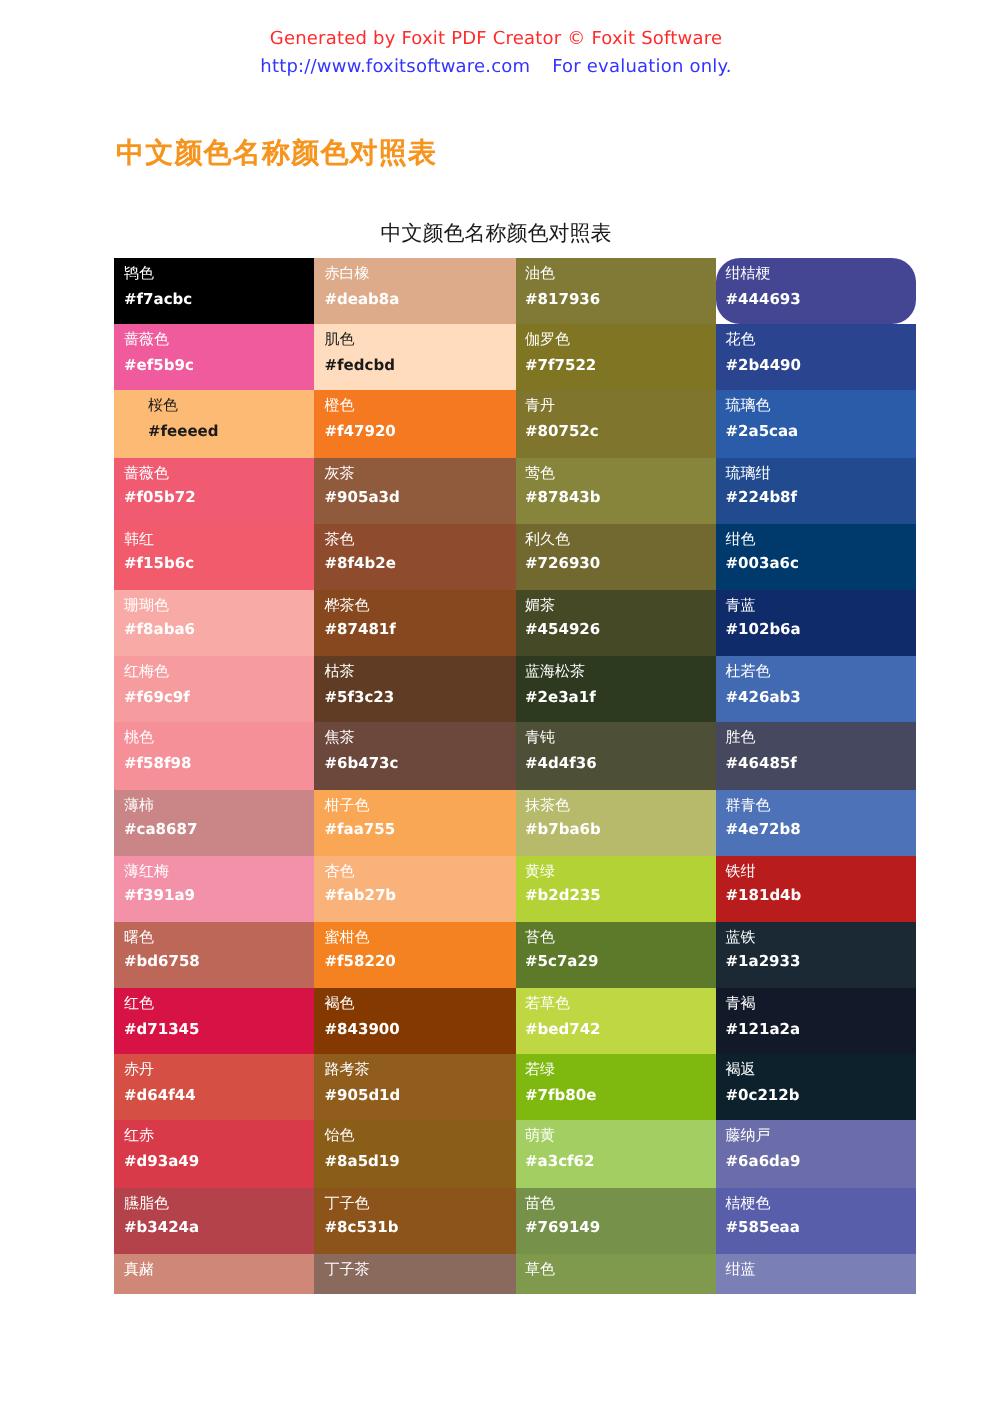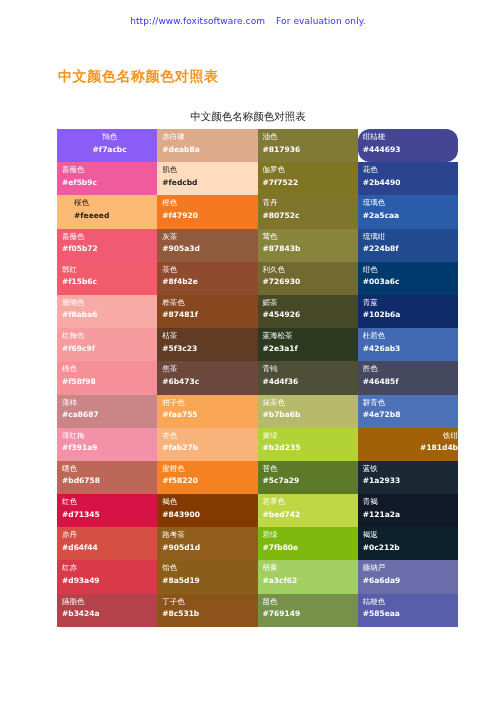--- a/index.html
+++ b/index.html
@@ -103,34 +103,35 @@
     white-space: nowrap;
     margin-top: 1px;
   }
   .light-text .cname, .light-text .chex { color: #ffffff; }
   .dark-text  .cname, .dark-text  .chex { color: #1a1a1a; }
 </style>
 </head>
 <body>
 
 <div id="foxit-banner">
+  <span class="line1">Generated by Foxit PDF Creator © Foxit Software</span>
   <span class="line2">
     <span class="url">http://www.foxitsoftware.com</span>
     <span class="eval">For evaluation only.</span>
   </span>
 </div>
 
 <div id="doc-title">中文颜色名称颜色对照表</div>
 
 <div id="table-caption">中文颜色名称颜色对照表</div>
 
 <table id="color-table">
   <tbody>
       <tr>
-        <td style="background: #8b5cf6; text-align: center;">
+        <td style="background: #000000;">
           <span class="cell-inner light-text">
             <span class="cname">鸨色</span>
             <span class="chex">#f7acbc</span>
           </span>
         </td>
         <td style="background: rgb(222, 171, 138);">
           <span class="cell-inner light-text">
             <span class="cname">赤白橡</span>
             <span class="chex">#deab8a</span>
           </span>
@@ -368,21 +369,21 @@
             <span class="cname">杏色</span>
             <span class="chex">#fab27b</span>
           </span>
         </td>
         <td style="background: rgb(178, 210, 53);">
           <span class="cell-inner light-text">
             <span class="cname">黄绿</span>
             <span class="chex">#b2d235</span>
           </span>
         </td>
-        <td style="background: #a16207; text-align: right;">
+        <td style="background: #b91c1c;">
           <span class="cell-inner light-text">
             <span class="cname">铁绀</span>
             <span class="chex">#181d4b</span>
           </span>
         </td>
       </tr>
       <tr>
         <td style="background: rgb(189, 103, 88); margin-top: 23px;">
           <span class="cell-inner light-text">
             <span class="cname">曙色</span>
@@ -505,14 +506,36 @@
             <span class="chex">#769149</span>
           </span>
         </td>
         <td style="background: rgb(88, 94, 170);">
           <span class="cell-inner light-text">
             <span class="cname">桔梗色</span>
             <span class="chex">#585eaa</span>
           </span>
         </td>
       </tr>
+      <tr>
+        <td style="background: rgb(207, 136, 120); height: 16px;">
+          <span class="cell-inner light-text">
+            <span class="cname">真赭</span>
+          </span>
+        </td>
+        <td style="background: rgb(138, 106, 93); height: 16px;">
+          <span class="cell-inner light-text">
+            <span class="cname">丁子茶</span>
+          </span>
+        </td>
+        <td style="background: rgb(127, 154, 76); height: 16px;">
+          <span class="cell-inner light-text">
+            <span class="cname">草色</span>
+          </span>
+        </td>
+        <td style="background: rgb(122, 127, 182); height: 16px;">
+          <span class="cell-inner light-text">
+            <span class="cname">绀蓝</span>
+          </span>
+        </td>
+      </tr>
     </tbody>
 </table>
 
 </body></html>

